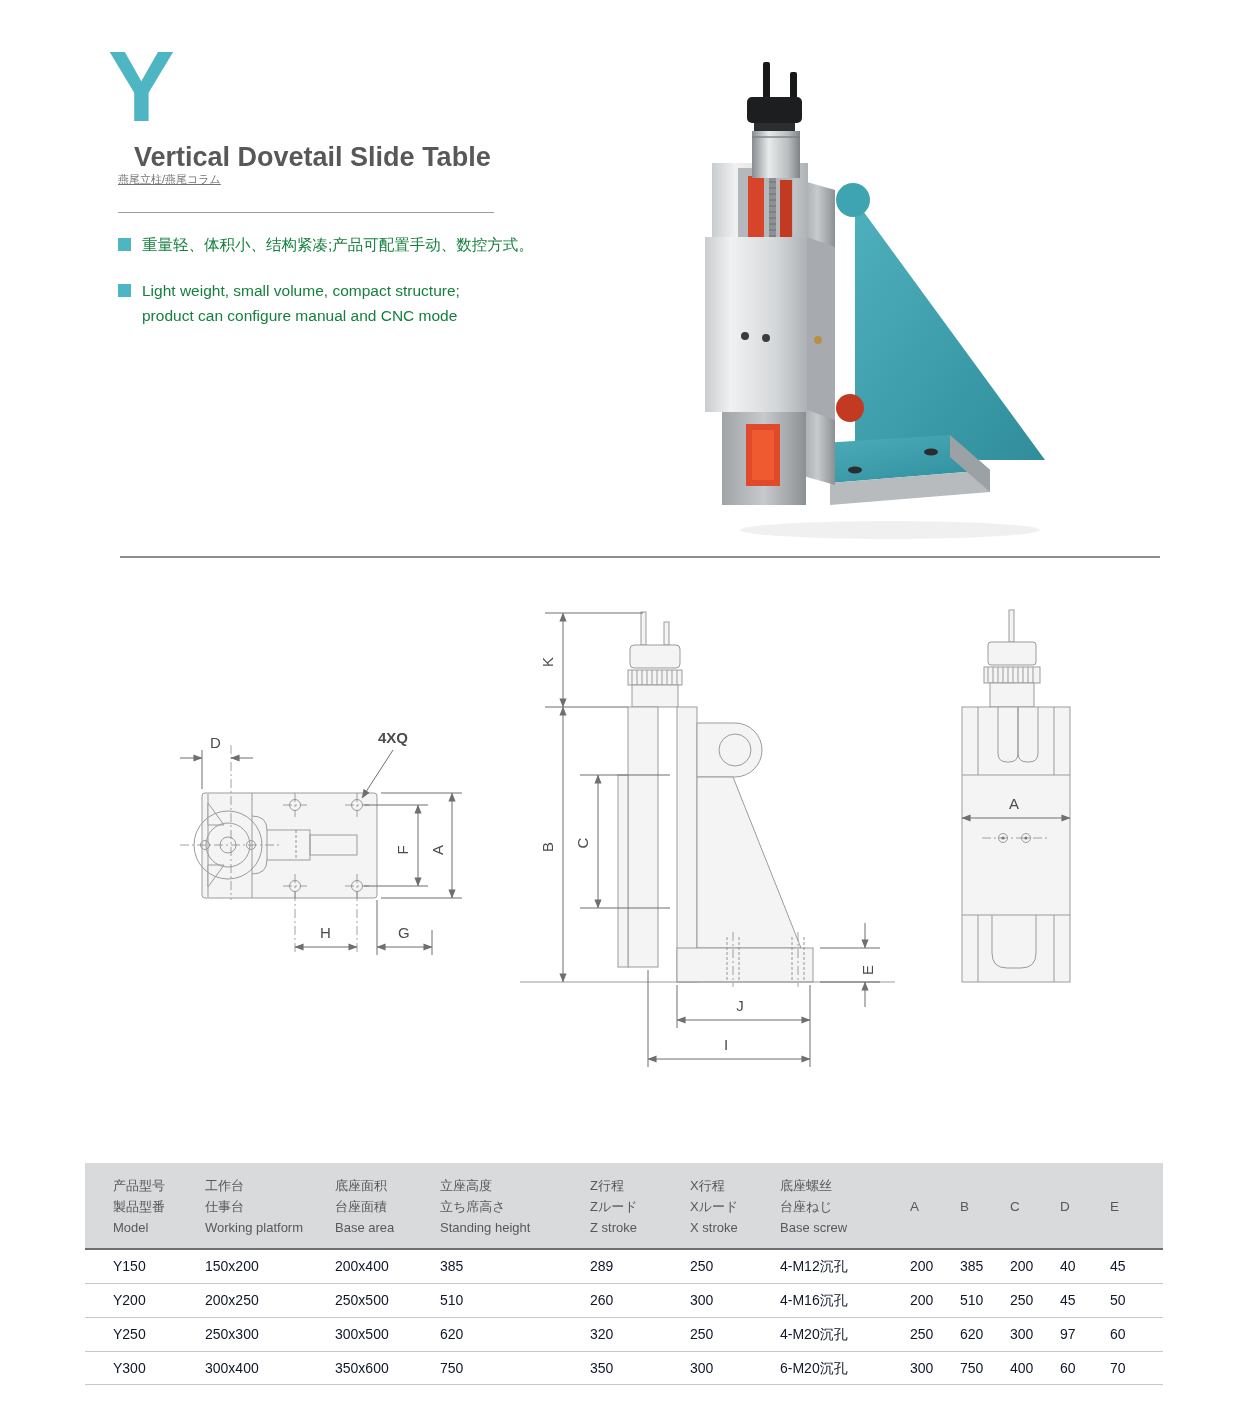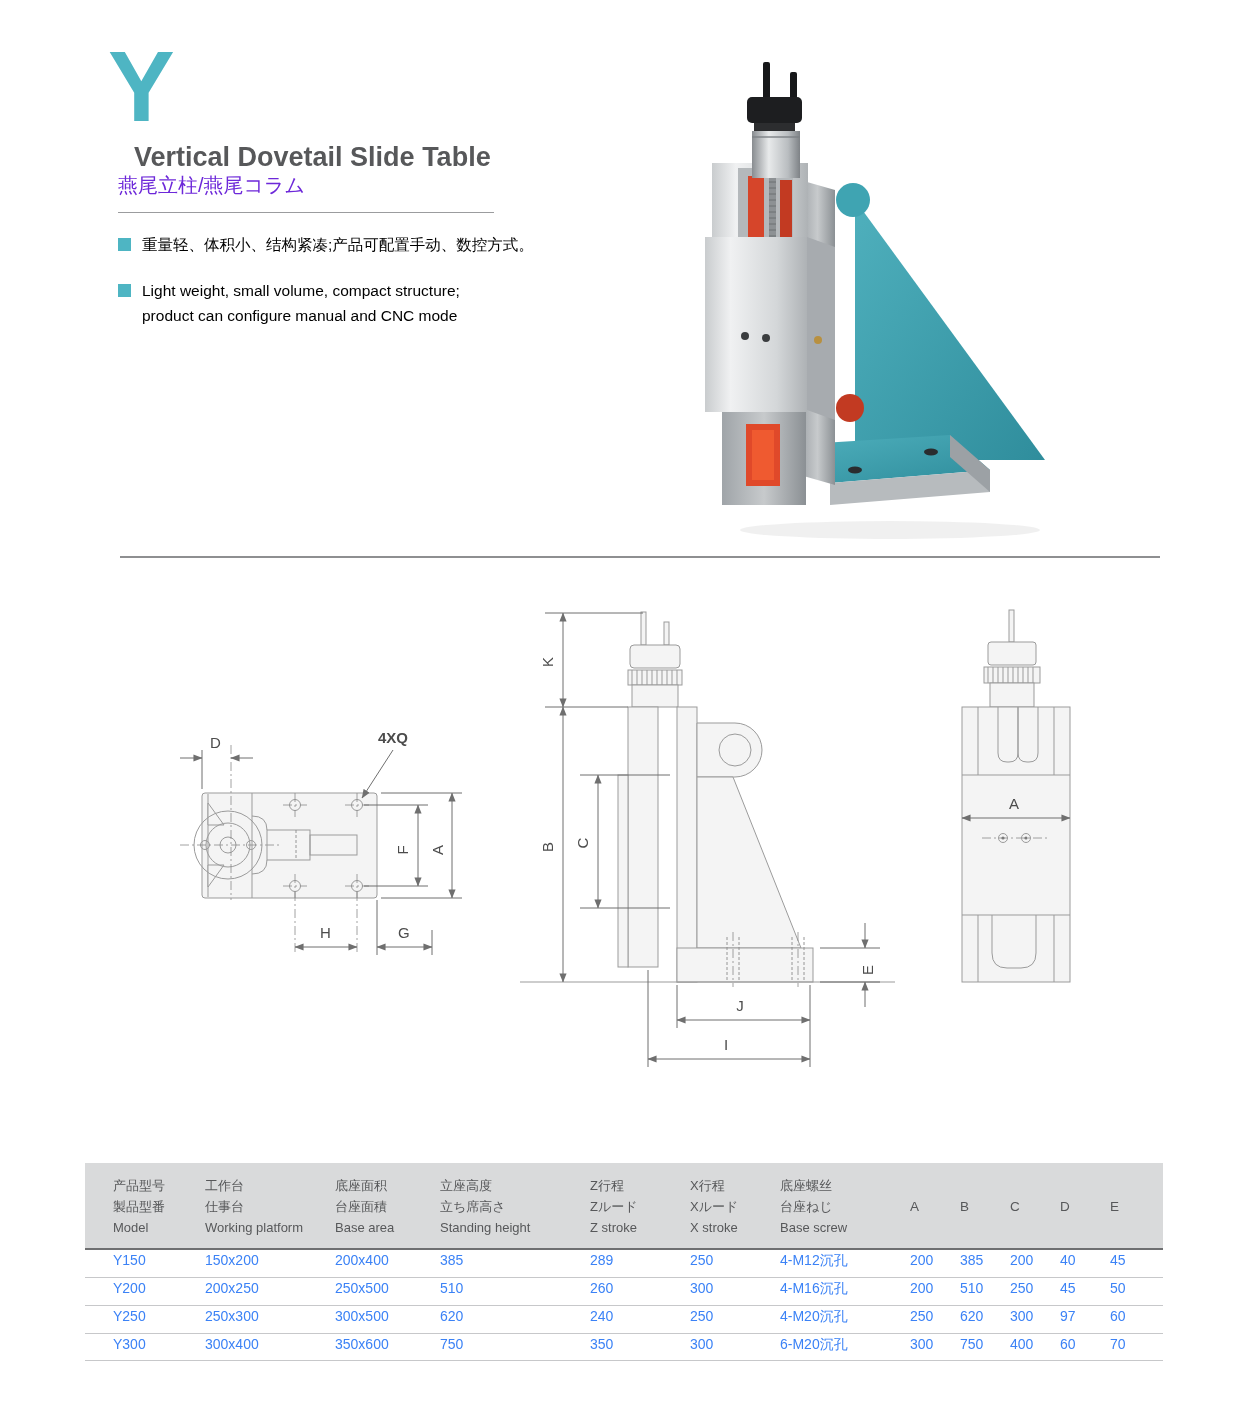--- a/index.html
+++ b/index.html
@@ -2,27 +2,27 @@
 <html><head>
 <meta charset="utf-8">
 <style>
   html,body{margin:0;padding:0;background:#fff;}
   body{font-family:"Liberation Sans",sans-serif;-webkit-font-smoothing:antialiased;}
   .page{position:relative;width:1240px;height:1422px;background:#ffffff;overflow:hidden;}
 
   
   .logo-y{position:absolute;left:108px;top:36px;font-size:100px;font-weight:700;color:#4eb5c3;line-height:1;letter-spacing:-2px;}
   .title-en{position:absolute;left:118px;top:142px;font-size:27px;font-weight:700;color:#57585a;margin-left:16px;}
-  .title-cjk{position:absolute;left:118px;top:172px;font-size:20px;color:#6d28d9;}
+  .title-cjk{position:absolute;left:118px;top:172px;font-size:11px;color:#737373;text-decoration:underline;}
   .head-rule{position:absolute;left:118px;top:212px;width:376px;height:1px;background:#9b9c9e;}
 
   .features{position:absolute;left:118px;top:233px;width:420px;}
   .feature{display:flex;gap:11px;margin-bottom:21px;}
   .bullet{flex:none;width:13px;height:13px;background:#4eb5c3;margin-top:5px;}
-  .feature-text{font-size:15.5px;color:#000000;line-height:1.6;white-space:pre-line;}
+  .feature-text{font-size:15.5px;color:#15803d;line-height:1.6;white-space:pre-line;}
 
   
   .photo-svg{position:absolute;left:650px;top:40px;}
   .divider{position:absolute;left:120px;top:556px;width:1040px;height:2px;background:#8e8f91;}
   .tv-svg{position:absolute;left:150px;top:690px;}
   .sv-svg{position:absolute;left:520px;top:585px;}
   .fv-svg{position:absolute;left:930px;top:585px;}
 
   .dwg-line{stroke:#9b9b9b;stroke-width:1;fill:none;}
   .dwg-fill{stroke:#9b9b9b;stroke-width:1;fill:#f4f4f4;}
@@ -31,21 +31,21 @@
   .dash{stroke:#8a8a8a;stroke-width:0.9;fill:none;stroke-dasharray:3 2;}
   .dim-label{font-family:"Liberation Sans",sans-serif;font-size:15px;fill:#4c4c4c;}
 
   
   .spec-table{position:absolute;left:85px;top:1163px;width:1078px;}
   .t-grid{display:grid;grid-template-columns:92px 130px 105px 150px 100px 90px 130px 50px 50px 50px 50px 53px;}
   .t-head{background:#d9dadb;padding:12px 0 10px 28px;border-bottom:2px solid #6e6f71;}
   .hc{font-size:13px;color:#57585a;line-height:1.62;}
   .hc span{display:block;}
   .hc-letter{align-self:center;font-size:13.5px;color:#57585a;}
-  .t-row{padding:2px 0 8px 28px;border-bottom:1px solid #c7c8ca;color:#3b82f6;font-size:14px;}
+  .t-row{padding:8px 0 8px 28px;border-bottom:1px solid #c7c8ca;color:#0f172a;font-size:14px;}
   .t-row .cell{line-height:1.2;}
 </style>
 </head>
 <body>
 
 <div class="page">
 
   <div class="logo-y">Y</div>
   <div class="title-en">Vertical Dovetail Slide Table</div>
   <div class="title-cjk">燕尾立柱/燕尾コラム</div>
@@ -354,21 +354,21 @@
       <div class="cell">250</div>
       <div class="cell">45</div>
       <div class="cell">50</div>
     </div>
 
     <div class="t-grid t-row">
       <div class="cell">Y250</div>
       <div class="cell">250x300</div>
       <div class="cell">300x500</div>
       <div class="cell">620</div>
-      <div class="cell">240</div>
+      <div class="cell">320</div>
       <div class="cell">250</div>
       <div class="cell">4-M20沉孔</div>
       <div class="cell">250</div>
       <div class="cell">620</div>
       <div class="cell">300</div>
       <div class="cell">97</div>
       <div class="cell">60</div>
     </div>
 
     <div class="t-grid t-row">

